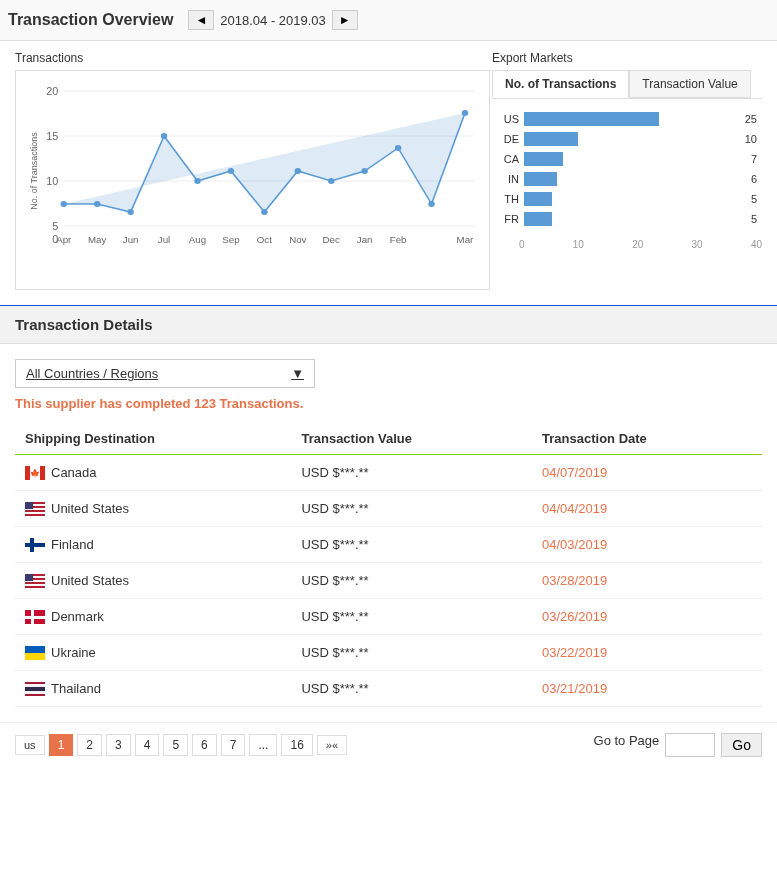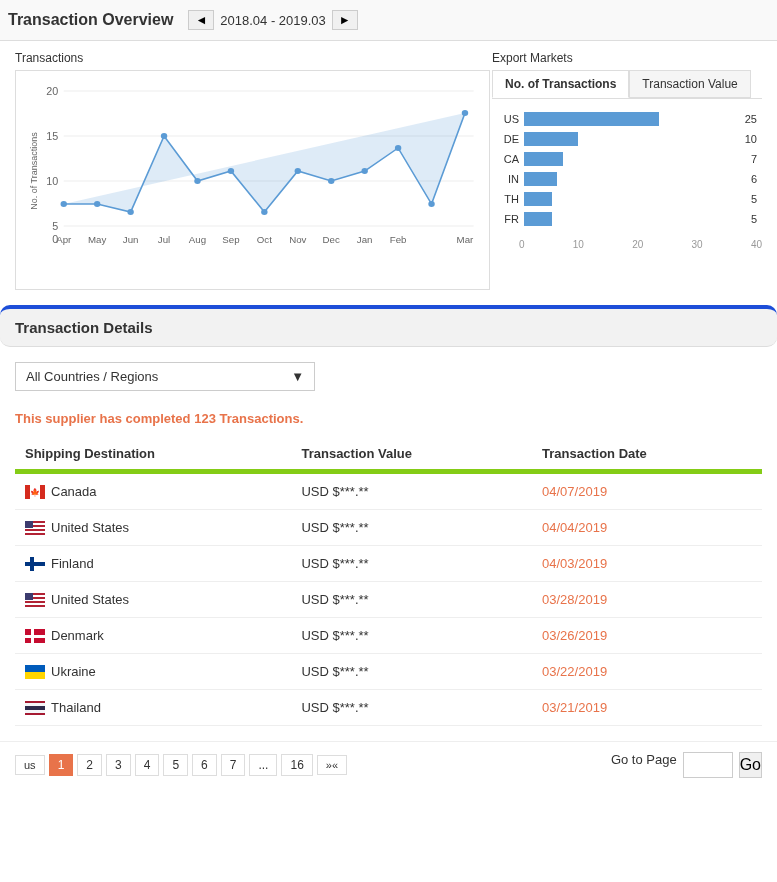--- a/index.html
+++ b/index.html
@@ -44,37 +44,37 @@
     .export-chart { padding: 5px; }
     .bar-row { display: flex; align-items: center; margin-bottom: 6px; }
     .bar-label { width: 22px; font-size: 11px; color: #333; text-align: right; margin-right: 5px; }
     .bar-track { flex: 1; height: 14px; position: relative; }
     .bar-fill { height: 100%; background: #5b9bd5; }
     .bar-value { font-size: 11px; margin-left: 4px; }
     .bar-axis { display: flex; justify-content: space-between; margin-left: 27px; font-size: 10px; color: #999; padding-top: 2px; }
 
     
     .section-divider {
-      background: #f2f2f2; border-top: 4px solid #1d4ed8; border-bottom: 1px solid #ddd;
-      padding: 10px 15px; font-size: 15px; font-weight: bold; margin: 0 -15px 15px; border-radius: 10px;
-    }
-    .filter-row { display: flex; align-items: center; margin-bottom: 20px; }
+      background: #f2f2f2; border-top: 1px solid #1d4ed8; border-bottom: 1px solid #ddd;
+      padding: 10px 15px; font-size: 15px; font-weight: bold; margin: 0 -15px 15px;
+    }
+    .filter-row { display: flex; align-items: center; margin-bottom: 8px; text-decoration: underline; }
     .country-select {
       border: 1px solid #ccc; padding: 6px 10px; font-size: 13px;
       background: #fff; cursor: pointer; display: flex; align-items: center;
       width: 300px; justify-content: space-between;
     }
     .completed-text { font-size: 13px; color: #555; margin-bottom: 12px; }
     .completed-text span { color: #e8734a; font-weight: bold; }
 
     
     .trans-table { width: 100%; border-collapse: collapse; }
     .trans-table th {
       text-align: left; padding: 8px 10px; font-weight: bold; font-size: 13px;
-      border-bottom: 5px solid #84cc16;
+      border-bottom: 1px solid #84cc16;
     }
     .trans-table td { padding: 10px 10px; border-bottom: 1px solid #eee; vertical-align: middle; }
     .date-cell { color: #e8734a; }
     .flag { display: inline-block; width: 20px; height: 14px; margin-right: 6px; vertical-align: middle; }
     .country-cell { display: flex; align-items: center; }
 
     
     .pagination-row {
       display: flex; align-items: center; padding: 10px 15px;
       border-top: 1px solid #eee; margin-top: 5px;
@@ -83,22 +83,22 @@
     .pag-item {
       border: 1px solid #ddd; padding: 3px 8px; font-size: 12px; cursor: pointer;
       min-width: 24px; text-align: center; color: #333; background: #fff;
     }
     .pag-item.active { background: #e8734a; color: #fff; border-color: #e8734a; }
     .pag-item.special { font-size: 11px; }
     .pag-right { margin-left: auto; display: flex; gap: 6px; }
     .goto-label { font-size: 13px; }
     .goto-input { border: 1px solid #ccc; padding: 3px 6px; width: 50px; font-size: 12px; }
     .goto-btn {
-      border: 1px solid #ccc; background: #f0f0f0; padding: 3px 0;
-      font-size: 16px; cursor: pointer;
+      border: 1px solid #ccc; background: #f0f0f0; padding: 3px 10px;
+      font-size: 14px; cursor: pointer;
     }
 
     
     svg.line-chart { width: 100%; height: 170px; }
   </style>
 </head>
 <body>
 
 <div class="page-header">
   <span class="page-title">Transaction Overview</span>

